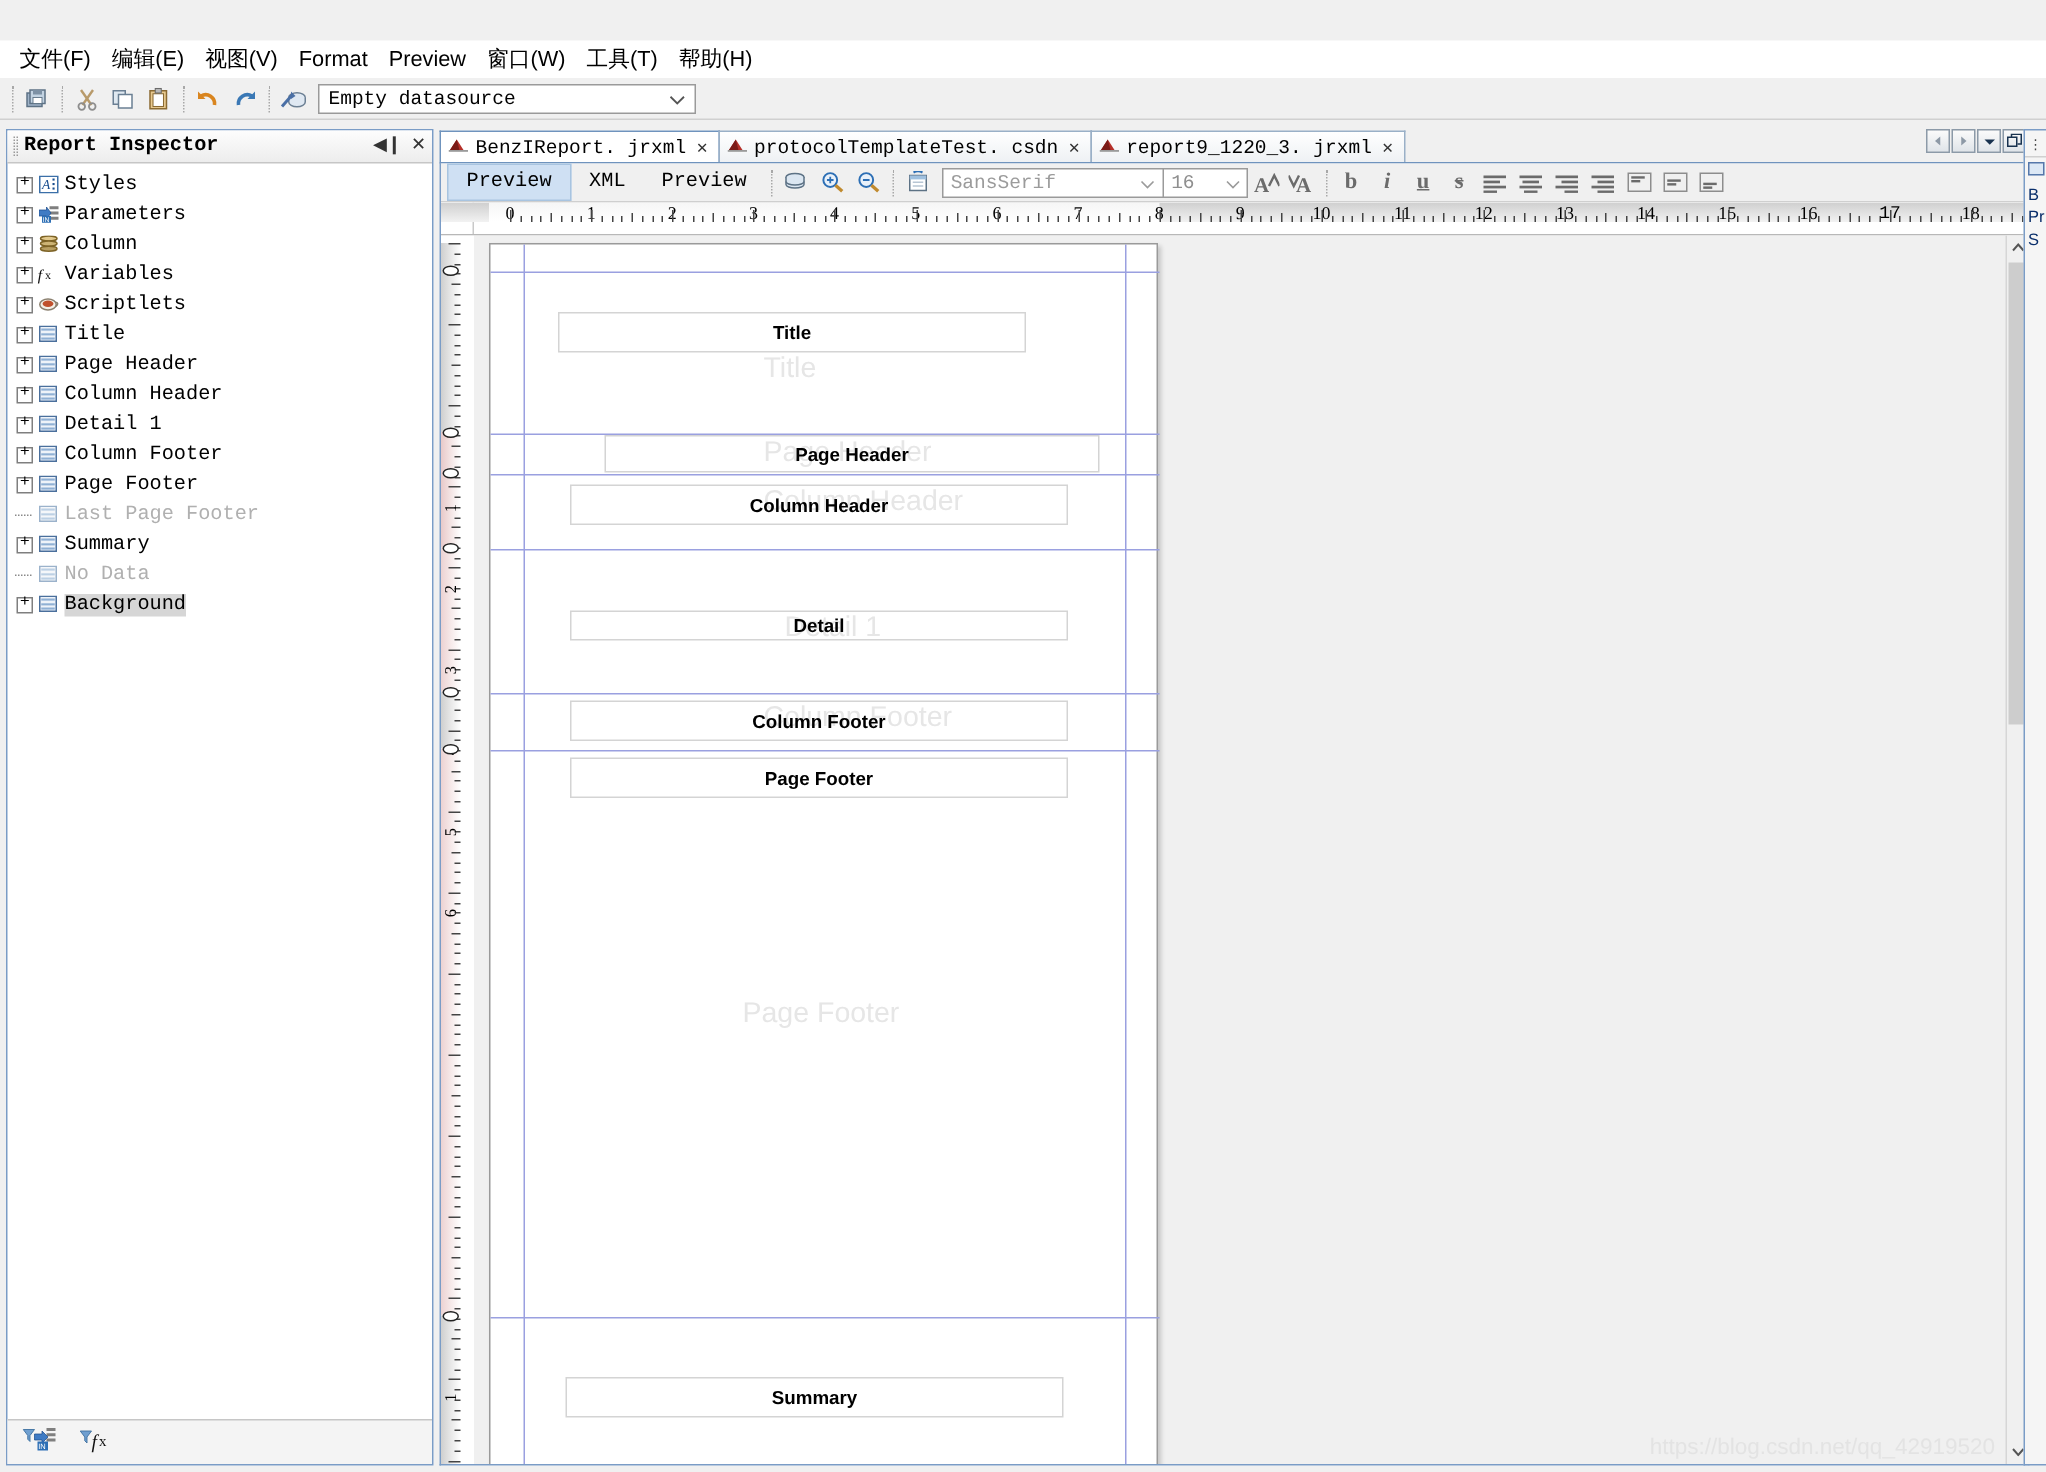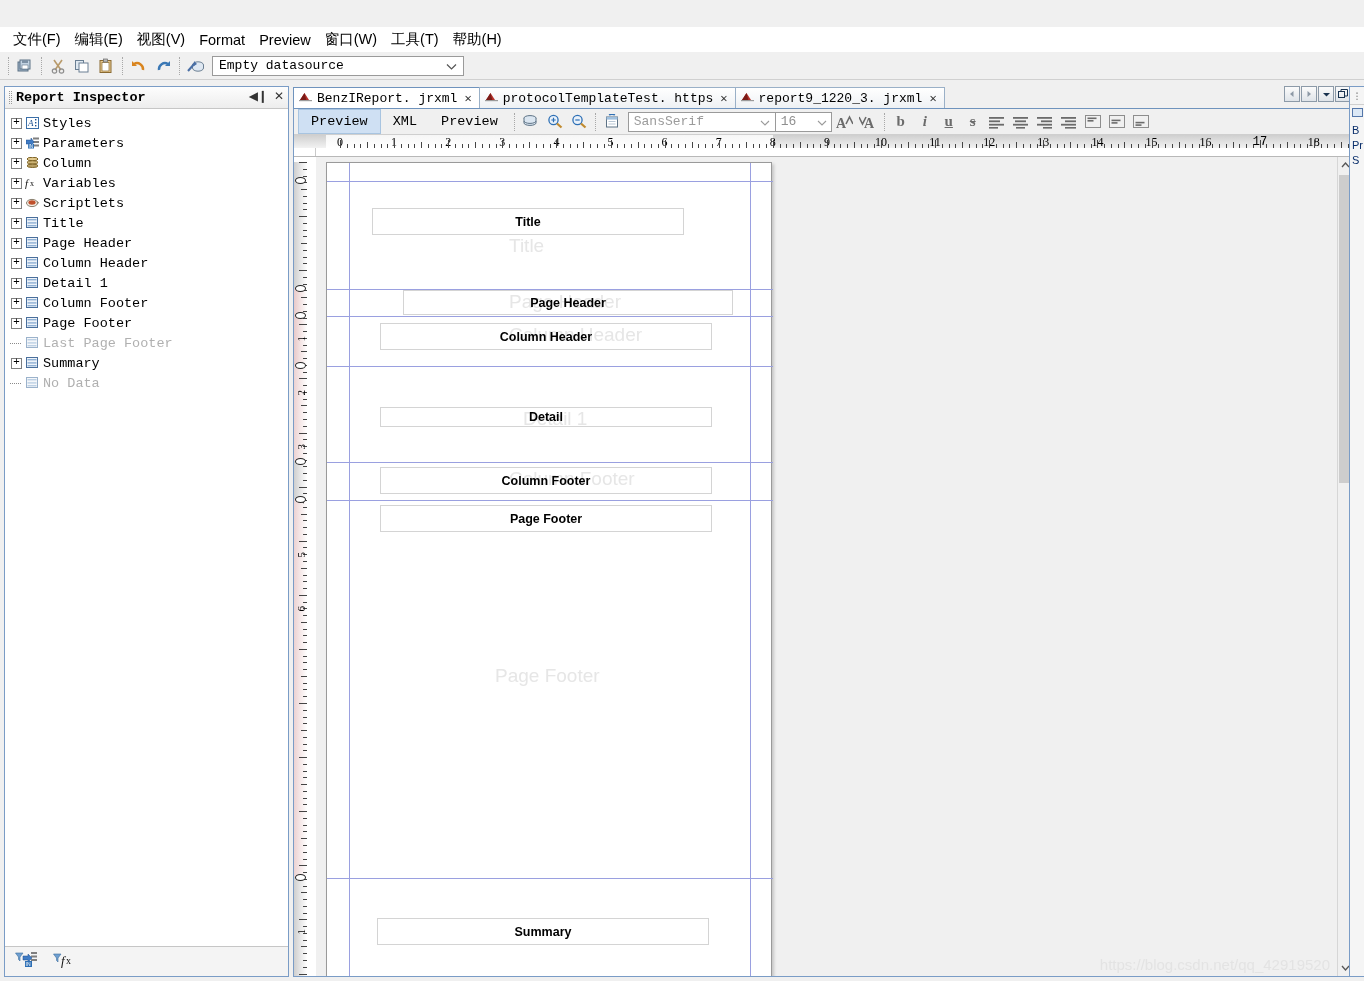--- a/index.html
+++ b/index.html
@@ -499,20 +499,32 @@
           <svg width="13" height="12" viewBox="0 0 13 12">
               <rect x="0.5" y="0.5" width="11" height="10" fill="#f5f7fa" stroke="#9bb2cb"></rect>
               <rect x="1.5" y="2" width="9" height="1.4" fill="#bcd0e4"></rect>
               <rect x="1.5" y="5.2" width="9" height="1.4" fill="#bcd0e4"></rect>
               <rect x="1.5" y="8" width="9" height="1.4" fill="#bcd0e4"></rect>
             </svg>
         </span>
         <span class="tlabel">No Data</span>
       </div>
 
+      <div class="tnode sel">
+        <span class="expander plus"></span>
+        <span class="ticon">
+          <svg width="13" height="12" viewBox="0 0 13 12">
+              <rect x="0.5" y="0.5" width="11" height="10" fill="#eef3f9" stroke="#4a6f9c"></rect>
+              <rect x="1.5" y="2" width="9" height="1.4" fill="#8fb0d4"></rect>
+              <rect x="1.5" y="5.2" width="9" height="1.4" fill="#8fb0d4"></rect>
+              <rect x="1.5" y="8" width="9" height="1.4" fill="#8fb0d4"></rect>
+            </svg>
+        </span>
+        <span class="tlabel">Background</span>
+      </div>
 
     </div>
 
     <div class="lp-footer">
       <span>
         <svg width="24" height="18" viewBox="0 0 24 18">
           <path d="M0.5 2 L8 2 L5 6 L5 10 L3.5 8.5 L3.5 6 Z" fill="#6f9fd0" stroke="#3d6f9f" stroke-width="0.6"></path>
           <rect x="16" y="1" width="6" height="2" fill="#7f7f7f"></rect>
           <rect x="16" y="4.5" width="6" height="2" fill="#7f7f7f"></rect>
           <rect x="16" y="8" width="6" height="2" fill="#7f7f7f"></rect>
@@ -546,21 +558,21 @@
         <span class="x">✕</span>
       </div>
       <div class="tab">
         <span>
           <svg width="14" height="12" viewBox="0 0 14 12">
               <path d="M1 10 L5.5 3 L10 10 Z" fill="#b5302a"></path>
               <path d="M1 10 L5.5 3 L7.3 10 Z" fill="#7a1b17"></path>
               <rect x="0" y="10" width="13" height="1.2" fill="#9a9a9a"></rect>
             </svg>
         </span>
-        <span>protocolTemplateTest. https</span>
+        <span>protocolTemplateTest. csdn</span>
         <span class="x">✕</span>
       </div>
       <div class="tab">
         <span>
           <svg width="14" height="12" viewBox="0 0 14 12">
               <path d="M1 10 L5.5 3 L10 10 Z" fill="#b5302a"></path>
               <path d="M1 10 L5.5 3 L7.3 10 Z" fill="#7a1b17"></path>
               <rect x="0" y="10" width="13" height="1.2" fill="#9a9a9a"></rect>
             </svg>
         </span>

